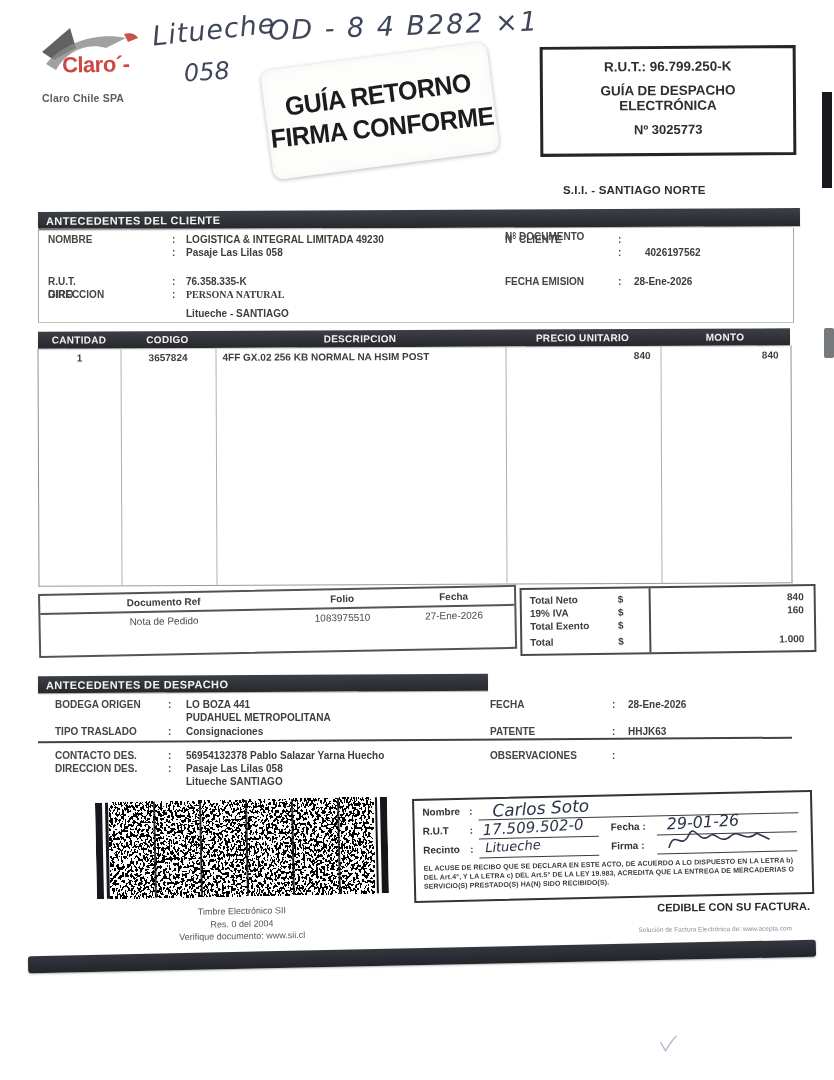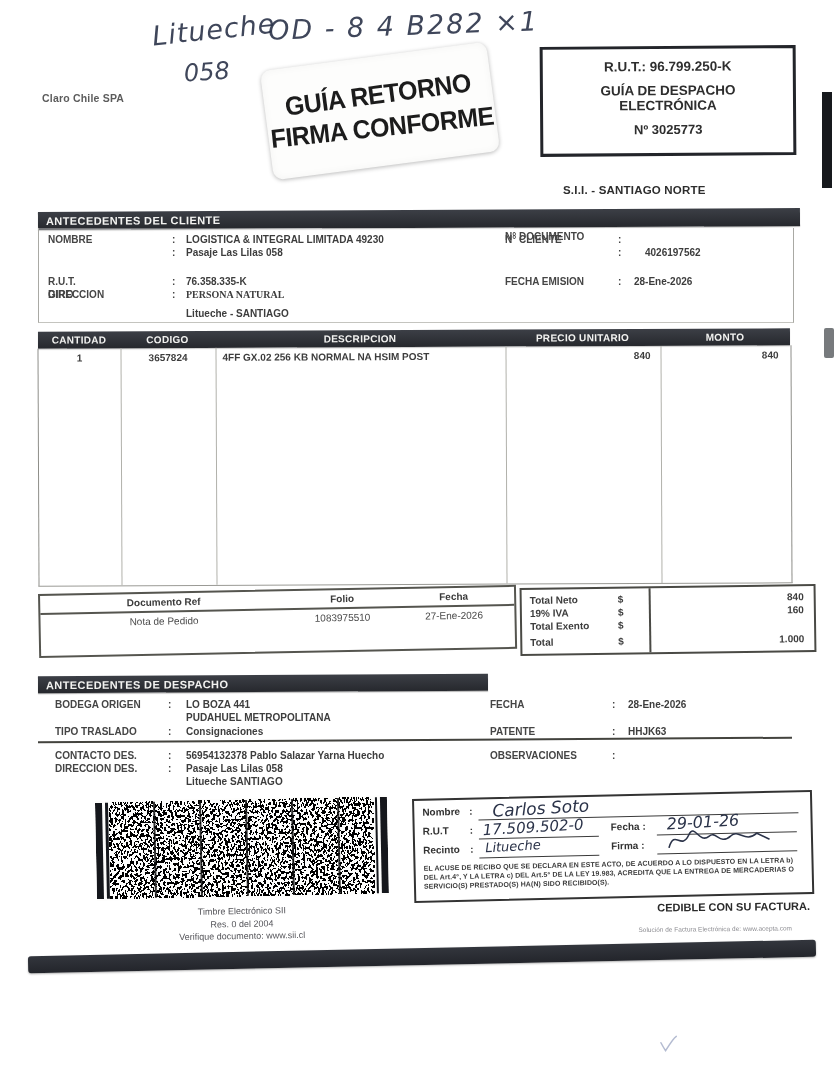--- a/index.html
+++ b/index.html
@@ -110,20 +110,28 @@
 </style>
 </head>
 <body>
 
 <div class="doc">
 
   <div class="abs hw hw-top1">Litueche</div>
   <div class="abs hw hw-top2">OD - 8 4 B282 ×1</div>
   <div class="abs hw hw-top3">058</div>
 
+  <div class="abs logo-wrap">
+    <svg width="110" height="60" viewBox="0 0 110 60">
+      <path d="M2,26 L30,2 L36,22 L14,34 Z" fill="#474747" opacity=".85"></path>
+      <path d="M6,38 C24,16 58,6 86,12 L66,22 C46,16 26,26 16,44 Z" fill="#8a8a8a" opacity=".8"></path>
+      <path d="M84,8 C90,6 96,8 98,12 L88,16 Z" fill="#c4544c"></path>
+    </svg>
+    <span class="logo-text">Claro´-</span>
+  </div>
   <div class="abs company">Claro Chile SPA</div>
 
   <div class="abs stamp">
     <div class="l1">GUÍA RETORNO</div>
     <div class="l2">FIRMA CONFORME</div>
   </div>
 
   <div class="abs rut-box">
     <div class="rut">R.U.T.: 96.799.250-K</div>
     <div class="t1">GUÍA DE DESPACHO</div>

